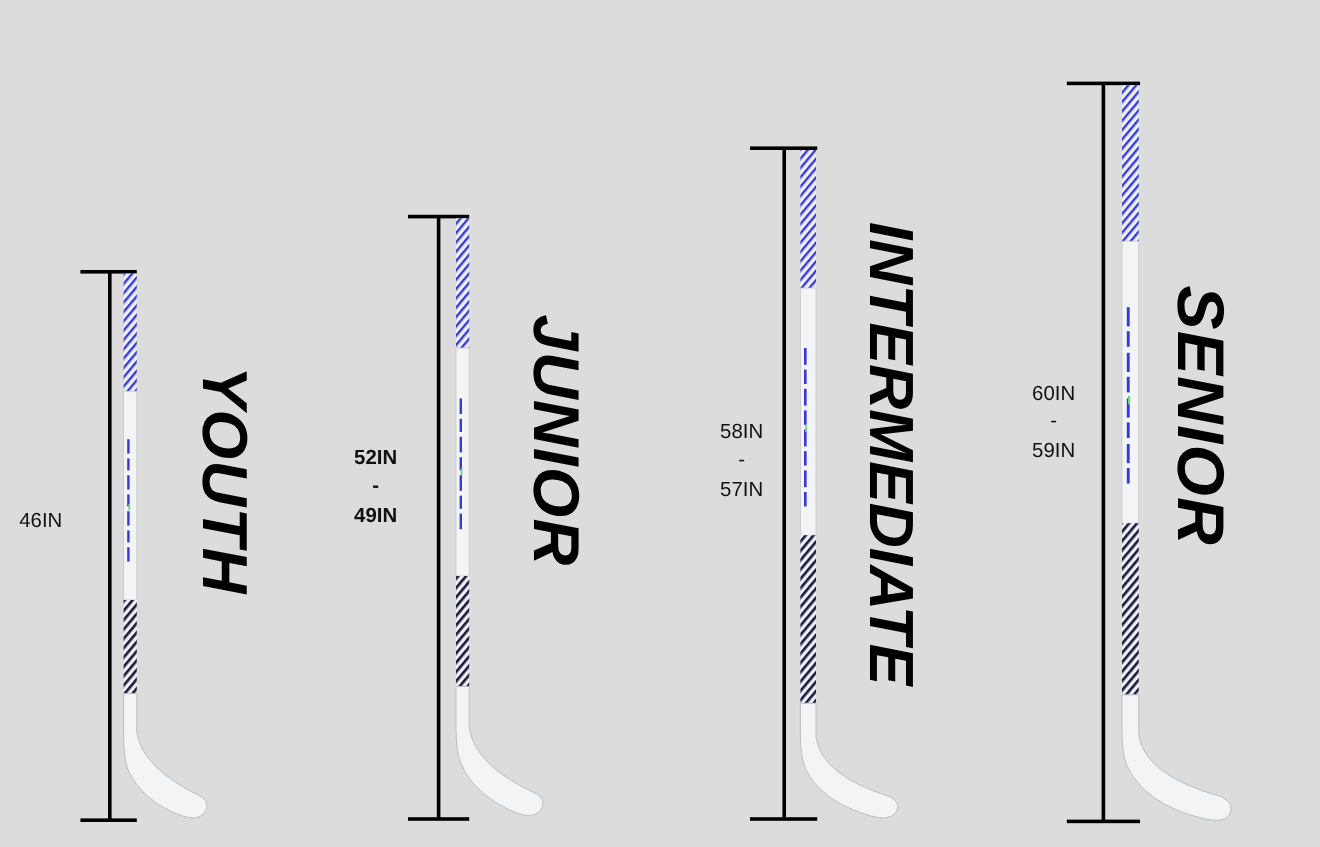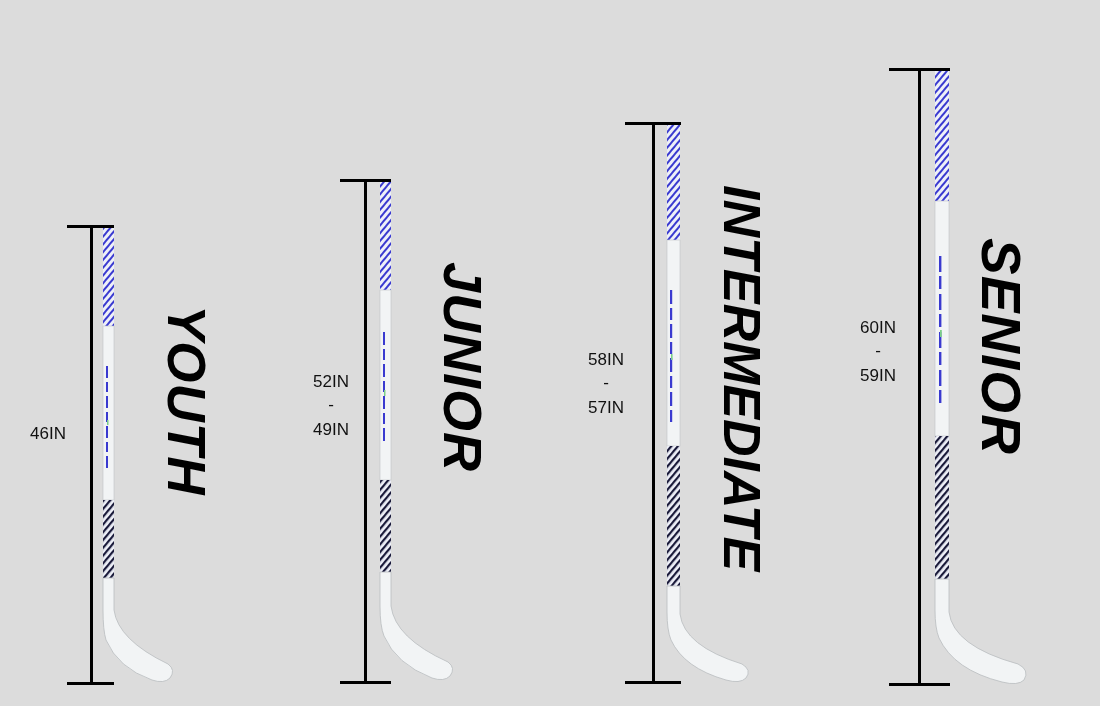--- a/index.html
+++ b/index.html
@@ -36,21 +36,21 @@
       <rect width="5" height="5" fill="#eef0f8"></rect>
       <rect width="2.2" height="5" fill="#1a1a3a"></rect>
     </pattern>
   </defs>
 </svg>
 
 <div class="group">
   <div class="bar" style="left:67px;top:225px;width:47px;"></div>
   <div class="vline" style="left:90px;top:226px;height:457px;"></div>
   <div class="bar" style="left:67px;top:682px;width:47px;"></div>
-  <div class="size-label" style="left:18px;top:422px;">
+  <div class="size-label" style="left:4px;top:422px;">
     <span>46IN</span>
   </div>
   <svg class="stick" width="1100" height="706">
     <rect x="103" y="228" width="11" height="98" fill="url(#stripes)"></rect>
     <rect x="103" y="326" width="11" height="174" fill="#f2f4f5" stroke="#c0c3c6" stroke-width="0.6"></rect>
     <g fill="#3a3ad0">
       <rect x="106" y="366" width="2" height="12"></rect>
         <rect x="106" y="382" width="2" height="10"></rect>
       <rect x="106" y="396" width="2" height="12"></rect>
         <rect x="106" y="412" width="2" height="10"></rect>
@@ -62,21 +62,21 @@
     <rect x="103" y="500" width="11" height="78" fill="url(#stripesDark)"></rect>
     <path d="M103,578 L114,578 L114,610 Q118,640 168,664 Q176,670 170,678 Q164,684 152,680 Q118,668 106,640 Q103,630 103,610 Z" fill="#f2f4f5" stroke="#b9bcbf" stroke-width="0.8"></path>
   </svg>
   <div class="word" style="left:213px;top:305px;font-size:53px;">YOUTH</div>
 </div>
 
 <div class="group">
   <div class="bar" style="left:340px;top:179px;width:51px;"></div>
   <div class="vline" style="left:364px;top:180px;height:502px;"></div>
   <div class="bar" style="left:340px;top:681px;width:51px;"></div>
-  <div class="size-label" style="left:301px;top:370px;">
+  <div class="size-label" style="left:283px;top:370px;font-weight:bold;">
     <span>52IN</span>
     <span style="line-height:18px;margin:2px 0 4px 0;">-</span>
     <span>49IN</span>
   </div>
   <svg class="stick" width="1100" height="706">
     <rect x="380" y="182" width="11" height="108" fill="url(#stripes)"></rect>
     <rect x="380" y="290" width="11" height="190" fill="#f2f4f5" stroke="#c0c3c6" stroke-width="0.6"></rect>
     <g fill="#3a3ad0">
       <rect x="383" y="332" width="2" height="13"></rect>
         <rect x="383" y="349" width="2" height="11"></rect>
@@ -90,21 +90,21 @@
     <rect x="380" y="480" width="11" height="92" fill="url(#stripesDark)"></rect>
     <path d="M380,572 L391,572 L391,606 Q395,638 448,662 Q456,668 450,676 Q444,682 432,678 Q396,664 384,636 Q380,626 380,606 Z" fill="#f2f4f5" stroke="#b9bcbf" stroke-width="0.8"></path>
   </svg>
   <div class="word" style="left:490px;top:262px;font-size:54px;">JUNIOR</div>
 </div>
 
 <div class="group">
   <div class="bar" style="left:625px;top:122px;width:56px;"></div>
   <div class="vline" style="left:652px;top:123px;height:559px;"></div>
   <div class="bar" style="left:625px;top:681px;width:56px;"></div>
-  <div class="size-label" style="left:576px;top:348px;">
+  <div class="size-label" style="left:588px;top:348px;">
     <span>58IN</span>
     <span style="line-height:18px;margin:2px 0 4px 0;">-</span>
     <span>57IN</span>
   </div>
   <svg class="stick" width="1100" height="706">
     <rect x="667" y="125" width="13" height="115" fill="url(#stripes)"></rect>
     <rect x="667" y="240" width="13" height="206" fill="#f2f4f5" stroke="#c0c3c6" stroke-width="0.6"></rect>
     <g fill="#3a3ad0">
       <rect x="670" y="290" width="2.2" height="14"></rect>
         <rect x="670" y="308" width="2.2" height="12"></rect>

